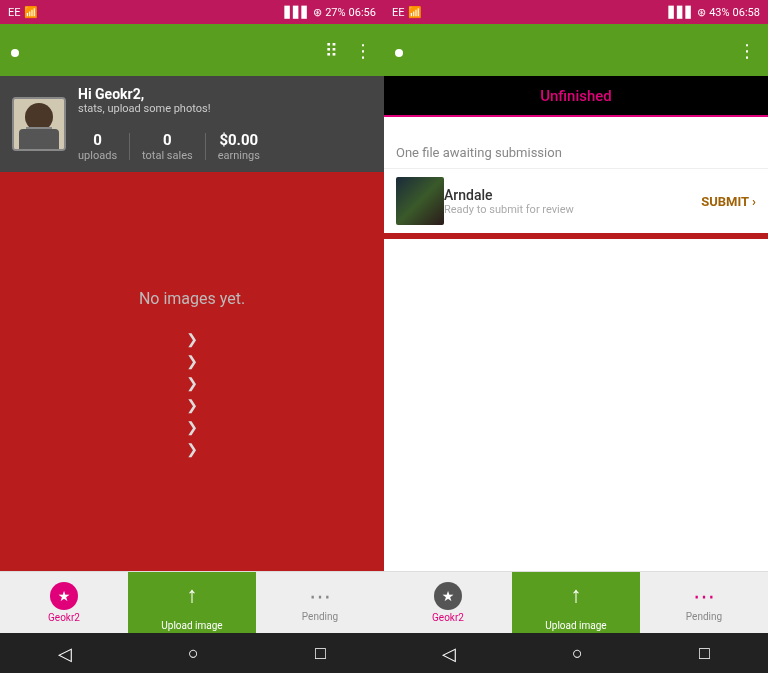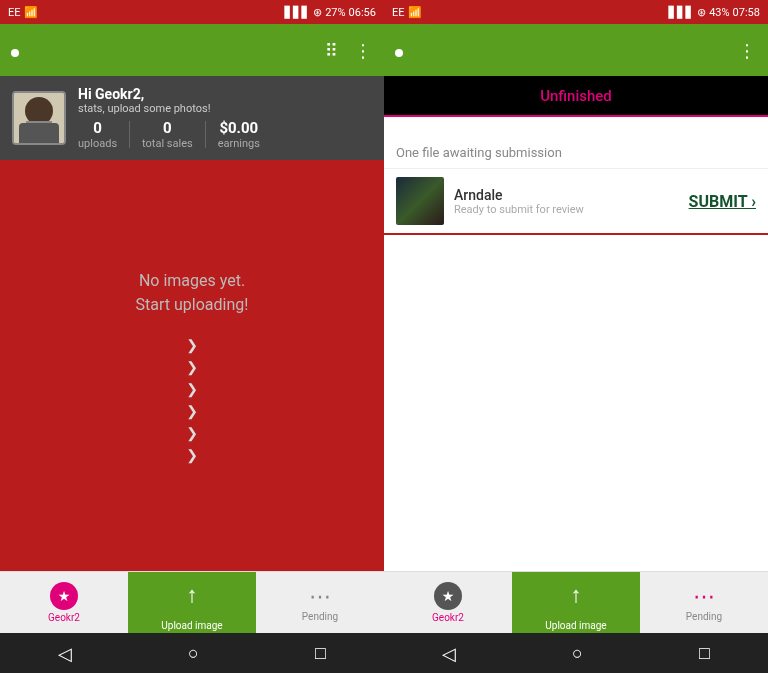--- a/index.html
+++ b/index.html
@@ -17,21 +17,21 @@
       height: 673px;
       display: flex;
       flex-direction: column;
       background: #f5f5f5;
       position: relative;
     }
 
     
     .status-bar {
       height: 24px;
-      background: #b91c1c;
+      background: #be185d;
       display: flex;
       align-items: center;
       justify-content: space-between;
       padding: 0 8px;
       flex-shrink: 0;
     }
     .status-bar-left {
       display: flex;
       align-items: center;
       gap: 4px;
@@ -149,21 +149,21 @@
       flex: 1;
     }
     .profile-greeting {
       color: white;
       font-size: 14px;
       font-weight: bold;
     }
     .profile-subtitle {
       color: #ccc;
       font-size: 11px;
-      margin-bottom: 4px;
+      margin-bottom: 16px;
     }
     .profile-stats {
       display: flex;
       gap: 12px;
     }
     .stat-item {
       text-align: center;
     }
     .stat-value {
       color: white;
@@ -312,22 +312,21 @@
       font-size: 13px;
       color: #888;
       border-bottom: 1px solid #eee;
       margin-top: 20px;
     }
     .file-item {
       display: flex;
       align-items: center;
       padding: 8px 12px;
       background: white;
-      gap: 10px;
-      border-bottom: 2px solid #b91c1c;
+      border-bottom: 6px solid #b91c1c;
     }
     .file-thumb {
       width: 48px;
       height: 48px;
       background: #2a3a4a;
       border-radius: 2px;
       flex-shrink: 0;
       overflow: hidden;
       position: relative;
     }
@@ -342,29 +341,28 @@
     .file-name {
       color: #333;
       font-size: 14px;
       font-weight: 500;
     }
     .file-status {
       color: #aaa;
       font-size: 11px;
     }
     .submit-btn {
-      color: #14532d;
-      font-size: 16px;
+      color: #a16207;
+      font-size: 13px;
       font-weight: bold;
       display: flex;
       align-items: center;
       gap: 2px;
       cursor: pointer;
       white-space: nowrap;
-      text-decoration: underline;
     }
 
     .right-main {
       flex: 1;
       background: white;
     }
   </style>
 </head>
 <body>
 
@@ -419,21 +417,20 @@
           <div class="stat-value">$0.00</div>
           <div class="stat-label">earnings</div>
         </div>
       </div>
     </div>
   </div>
 
   <div class="main-content">
     <div class="empty-message">
       <div>No images yet.</div>
-      <div>Start uploading!</div>
     </div>
     <div class="down-arrows">
       <div class="arrow-row">
         <span class="arrow-chevron">❯</span>
       </div>
       <div class="arrow-row">
         <span class="arrow-chevron">❯</span>
       </div>
       <div class="arrow-row">
         <span class="arrow-chevron">❯</span>
@@ -476,21 +473,21 @@
 
   <div class="status-bar">
     <div class="status-bar-left">
       <span>EE</span>
       <span>📶</span>
     </div>
     <div class="status-bar-right">
       <span>▋▋▋</span>
       <span>⊛</span>
       <span>43%</span>
-      <span>07:58</span>
+      <span>06:58</span>
     </div>
   </div>
 
   <div class="app-header">
     <div class="app-logo">
       <span>dreamstime</span>
     </div>
     <div class="header-icons">
       <span class="header-icon">⋮</span>
     </div>

